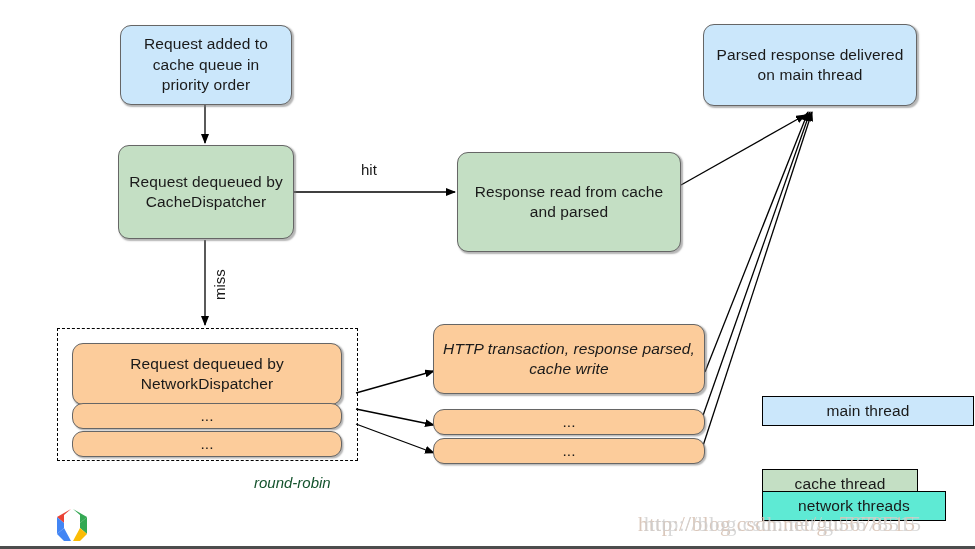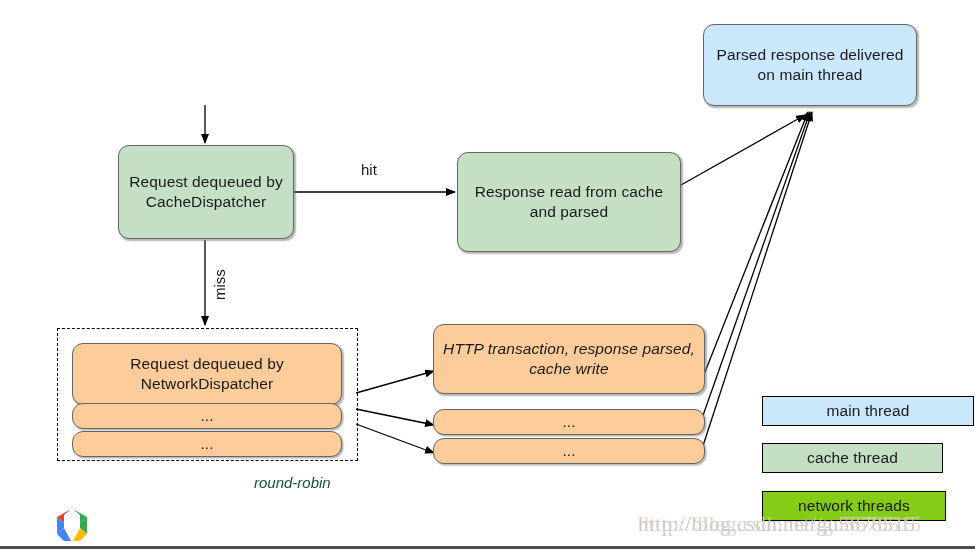--- a/index.html
+++ b/index.html
@@ -79,21 +79,21 @@
     display: flex;
     align-items: center;
     justify-content: center;
     border: 1.3px solid #000000;
     font-size: 15.5px;
     color: #1a1a1a;
     letter-spacing: 0.1px;
   }
   .legend-item.blue   { background: #cbe7fb; }
   .legend-item.green  { background: #c4dfc4; }
-  .legend-item.orange { background: #84cc16; }
+  .legend-item.orange { background: #5eead4; }
 
   #logo {
     position: absolute;
     left: 54px;
     top: 508px;
     width: 36px;
     height: 34px;
   }
 
   .watermark {
@@ -138,20 +138,23 @@
 
     <path d="M356,393 L434,371" stroke="#000000" stroke-width="1.3" fill="none" marker-end="url(#arrow)"></path>
     <path d="M356,409 L434,425" stroke="#000000" stroke-width="1.3" fill="none" marker-end="url(#arrow)"></path>
     <path d="M356,424 L434,453" stroke="#000000" stroke-width="1.3" fill="none" marker-end="url(#arrow)"></path>
 
     <path d="M705,372 L808,112" stroke="#000000" stroke-width="1.3" fill="none" marker-end="url(#arrow)"></path>
     <path d="M700,424 L810,112" stroke="#000000" stroke-width="1.3" fill="none" marker-end="url(#arrow)"></path>
     <path d="M700,455 L812,112" stroke="#000000" stroke-width="1.3" fill="none" marker-end="url(#arrow)"></path>
   </svg>
 
+  <div class="node blue" style="left:120px; top:25px; width:172px; height:80px;">
+    <span class="node-text">Request added to cache queue in priority order</span>
+  </div>
 
   <div class="node green" style="left:118px; top:145px; width:176px; height:94px;">
     <span class="node-text">Request dequeued by CacheDispatcher</span>
   </div>
 
   <div class="node green" style="left:457px; top:152px; width:224px; height:100px;">
     <span class="node-text">Response read from cache and parsed</span>
   </div>
 
   <div class="node blue" style="left:703px; top:24px; width:214px; height:82px;">
@@ -187,21 +190,21 @@
   <div class="edge-label" style="left:361px; top:161px;">hit</div>
 
   <div class="edge-label vertical" style="left:211px; top:300px;">miss</div>
 
   <div class="caption" style="left:254px; top:474px;">round-robin</div>
 
   <div class="legend-item blue" style="left:762px; top:396px; width:212px; height:30px;">
     <span>main thread</span>
   </div>
 
-  <div class="legend-item green" style="left:762px; top:443px; width:181px; height:30px;">
+  <div class="legend-item green" style="left:762px; top:469px; width:156px; height:30px;">
     <span>cache thread</span>
   </div>
 
   <div class="legend-item orange" style="left:762px; top:491px; width:184px; height:30px;">
     <span>network threads</span>
   </div>
 
   <svg id="logo" viewBox="0 0 36 34" xmlns="http://www.w3.org/2000/svg">
     <polygon points="17,1 10,7 10,15 3,9" fill="#ea4335"></polygon>
     <polygon points="3,9 10,15 10,20 3,26" fill="#4285f4"></polygon>

